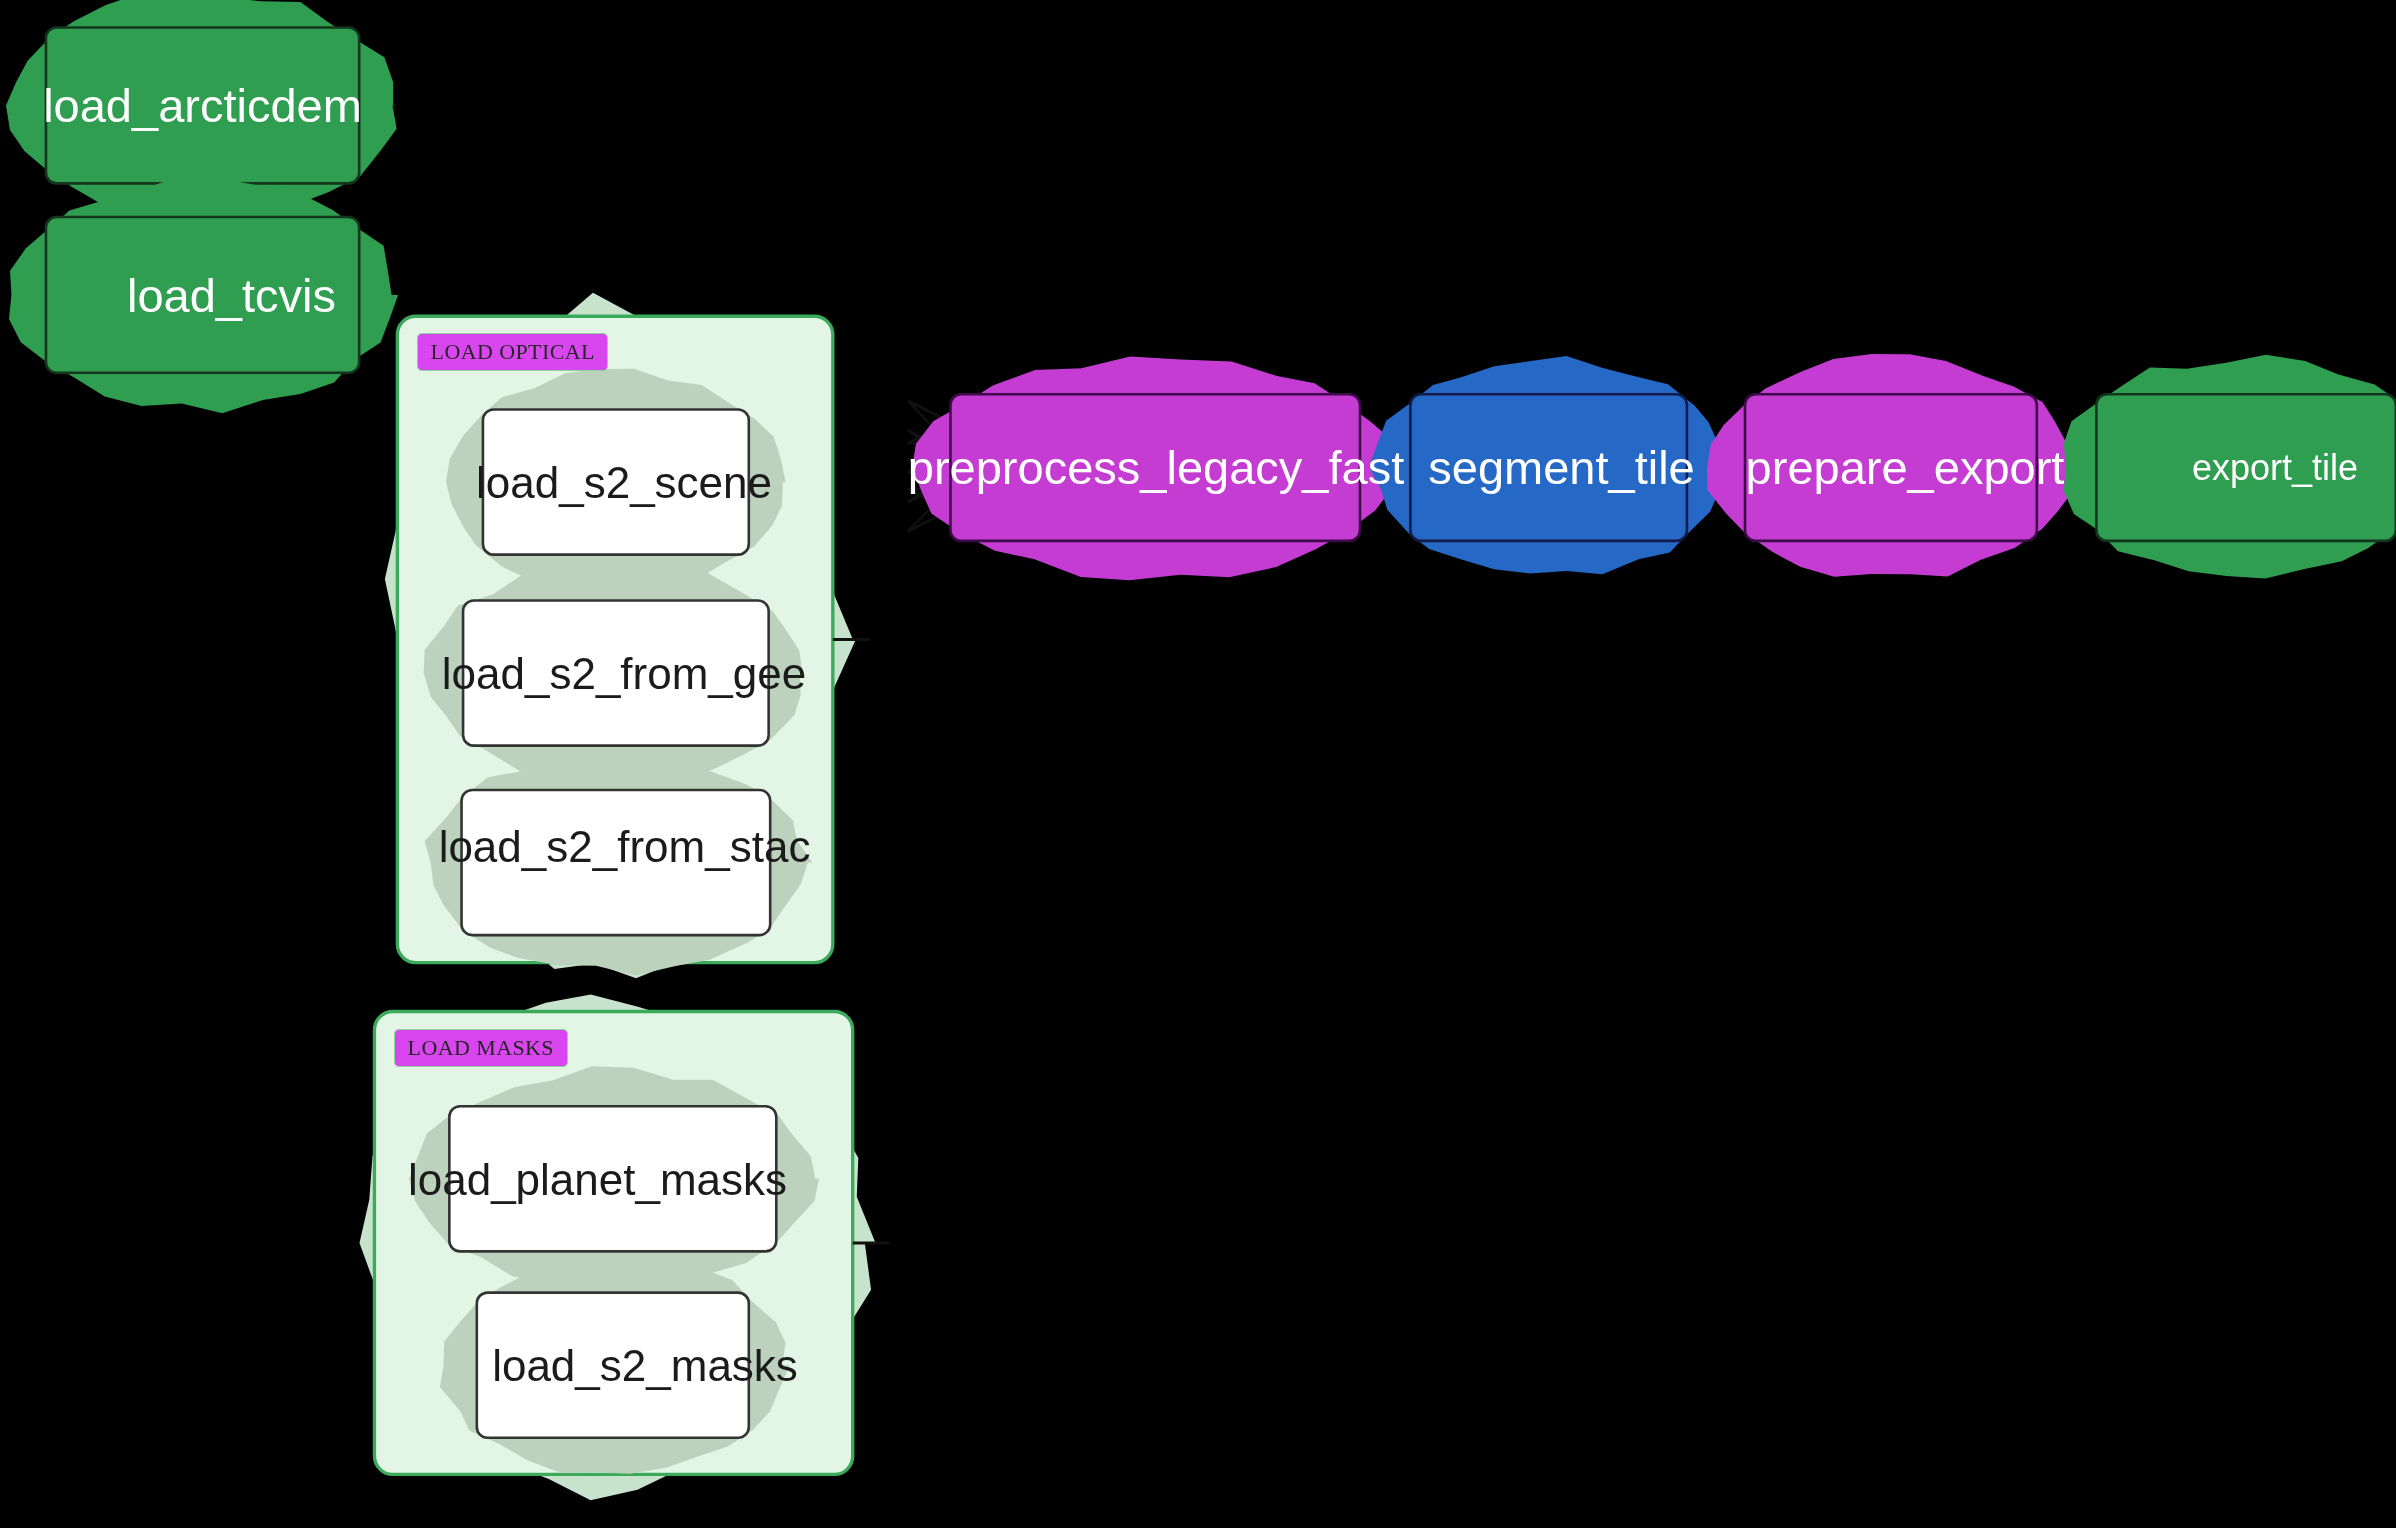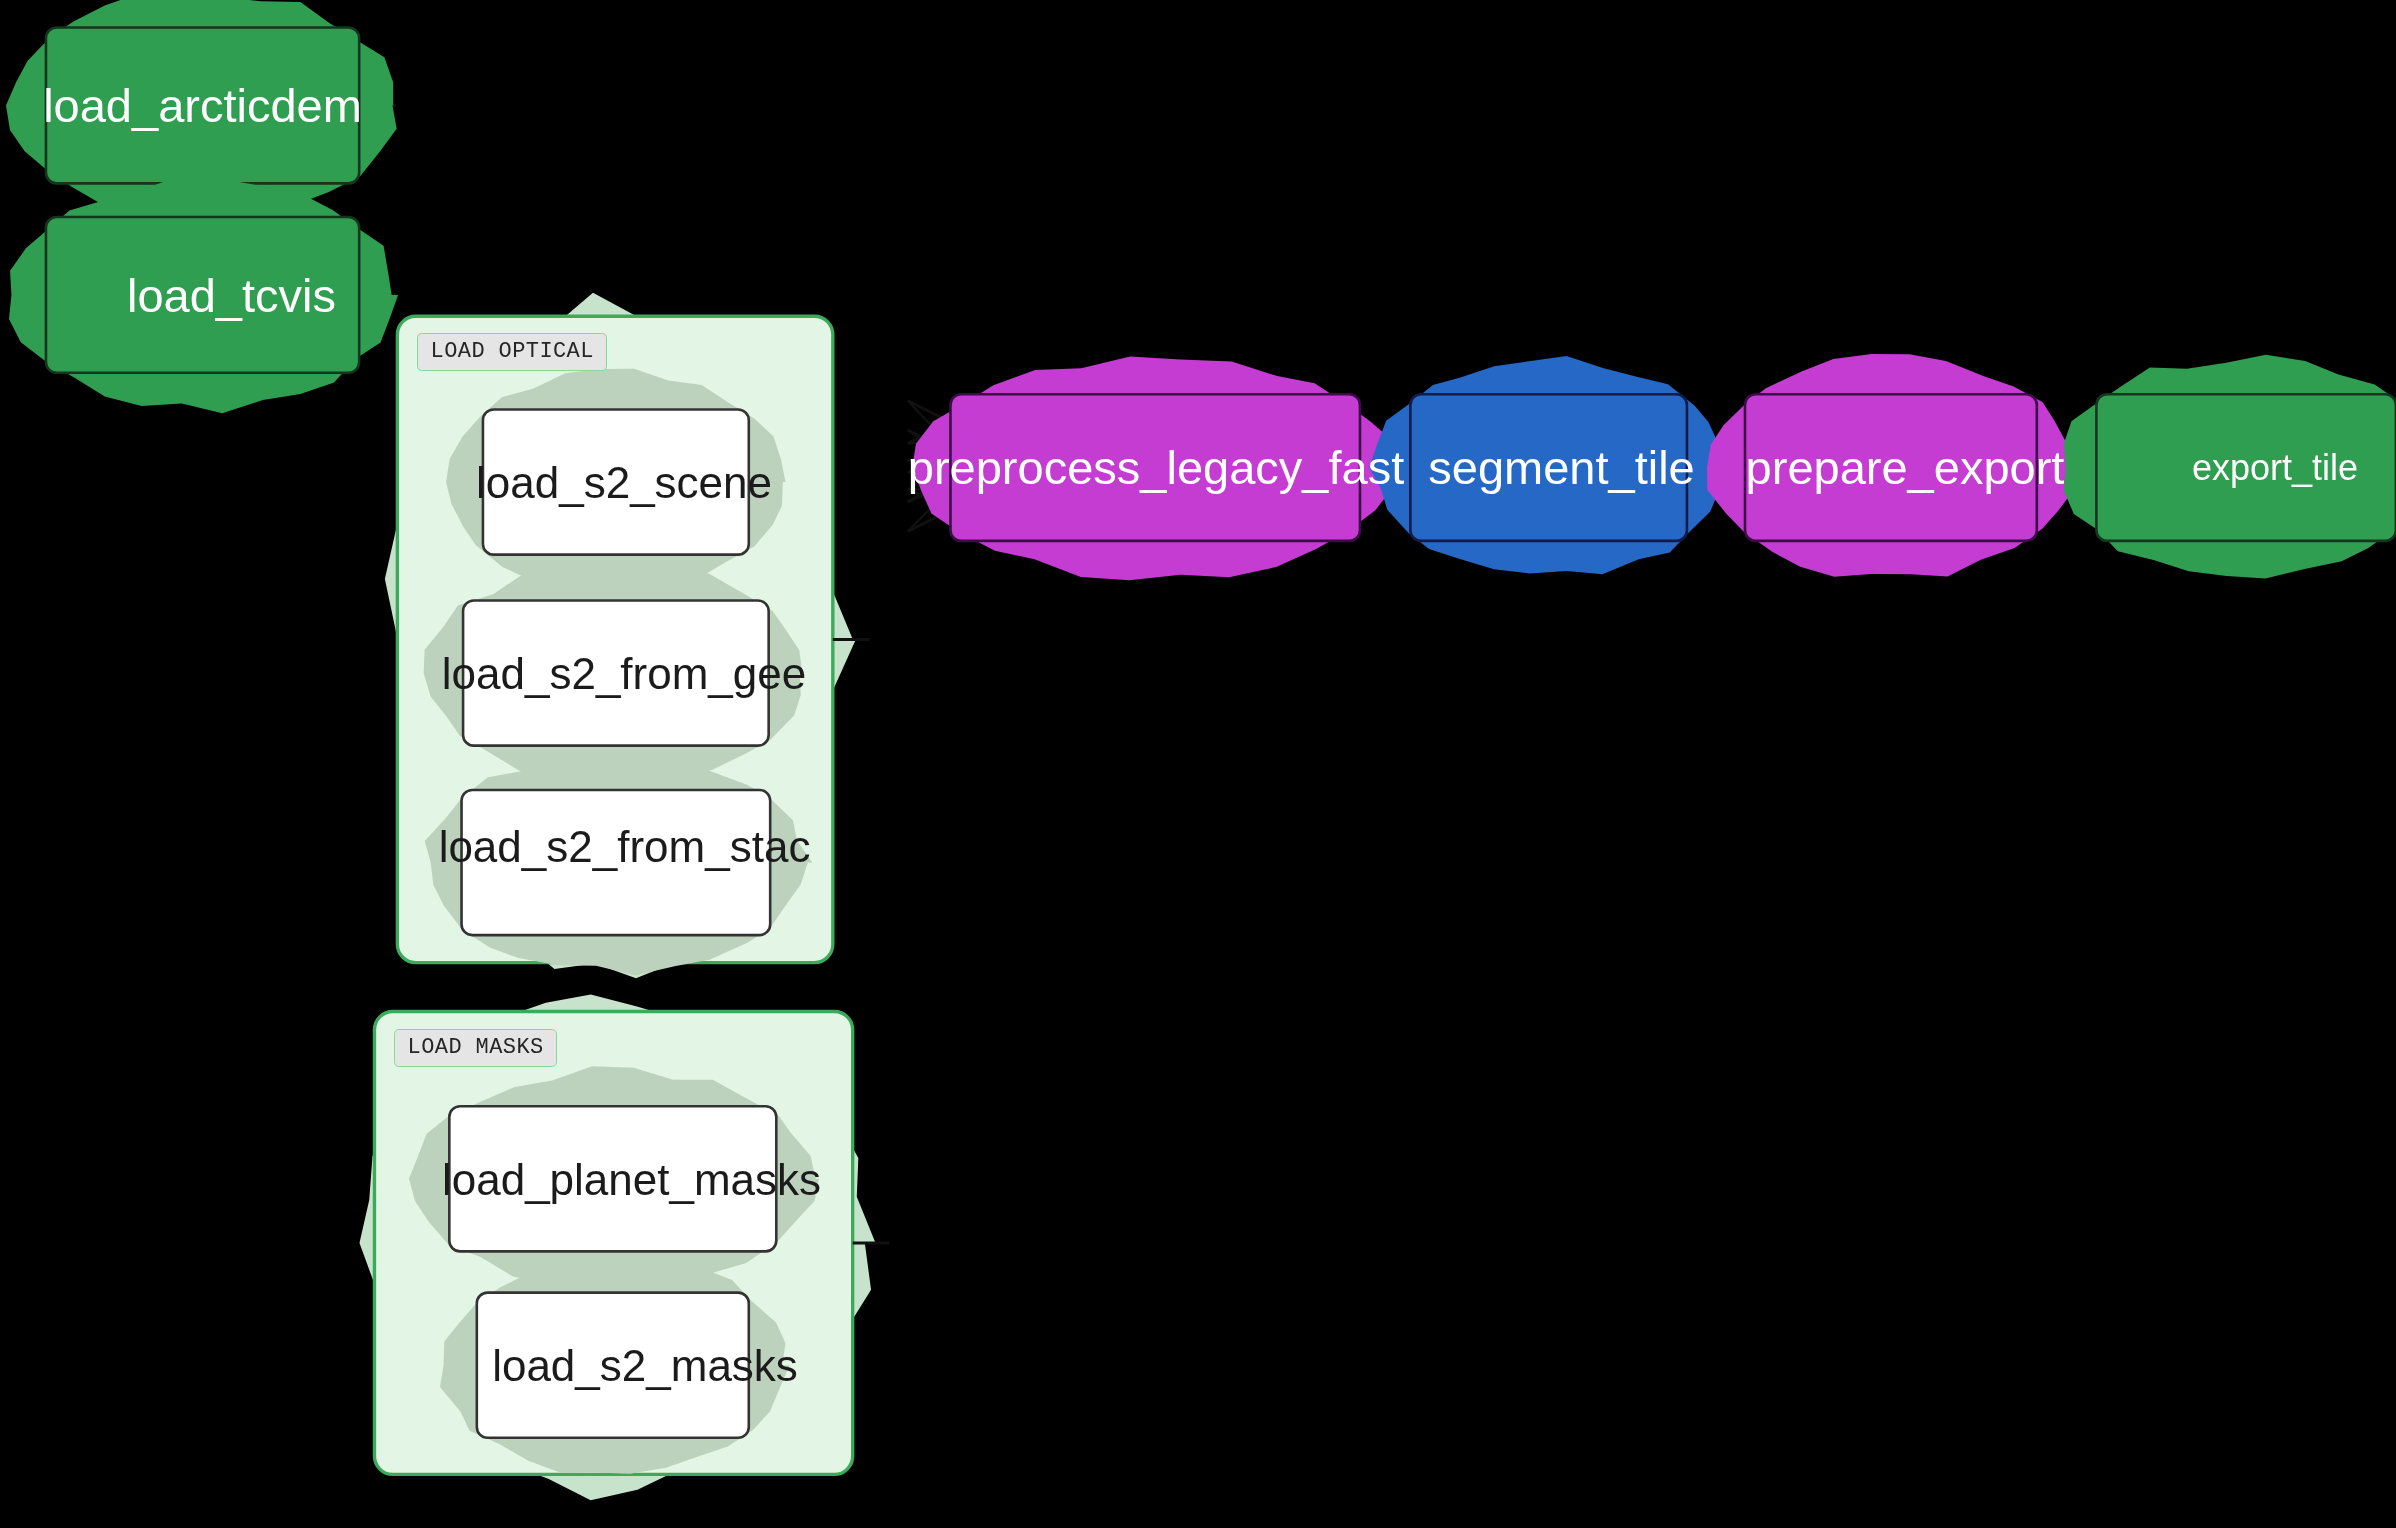--- a/index.html
+++ b/index.html
@@ -16,29 +16,29 @@
     white-space:nowrap;
     pointer-events:none;
     font-family:Liberation Sans, sans-serif;
   }
   .nlabel.light{color:#ffffff;}
   .nlabel.dark{color:#1b1b1b;margin-left:8px;}
 
   
   .sglabel{
     position:absolute;
-    background:#e5e5e5;
+    background:#d946ef;
     border:1.5px solid #8ad79a;
     border-radius:4.8px;
     color:#262626;
     font-size:22px;
     letter-spacing:0.4px;
     padding:6.8px 12.6px 7.7px 12.6px;
     line-height:1;
-    font-family:Liberation Mono, monospace;
+    font-family:Liberation Serif, serif;
     white-space:nowrap;
   }
 </style>
 </head>
 <body>
 
 <div id="stage">
   <svg id="svgroot" viewBox="0 0 2482 1583" xmlns="http://www.w3.org/2000/svg">
     <defs>
       <marker id="ah" viewBox="0 0 12 12" refX="11" refY="6" markerWidth="13" markerHeight="13" orient="auto-start-reverse">
@@ -137,21 +137,21 @@
       </g>
   </svg>
   <div id="overlay">
       <div class="sglabel" style="left: 417px; top: 333px;">LOAD OPTICAL</div>
       <div class="sglabel" style="left: 394px; top: 1029px;">LOAD MASKS</div>
       <div class="nlabel light" style="left: 46px; top: 27.5px; width: 313px; height: 156px; font-size: 47px;">load_arcticdem</div>
       <div class="nlabel light" style="left: 46px; top: 217px; width: 313px; height: 156px; font-size: 47px; padding-left: 29px;">load_tcvis</div>
       <div class="nlabel dark" style="left: 483px; top: 410px; width: 266px; height: 145px; font-size: 44px;">load_s2_scene</div>
       <div class="nlabel dark" style="left: 463px; top: 601px; width: 306px; height: 145px; font-size: 44px;">load_s2_from_gee</div>
       <div class="nlabel dark" style="left: 462px; top: 790px; width: 309px; height: 113px; font-size: 44px;">load_s2_from_stac</div>
-      <div class="nlabel dark" style="left: 460px; top: 1107px; width: 327px; height: 145px; font-size: 44px;">load_planet_masks</div>
+      <div class="nlabel dark" style="left: 426px; top: 1107px; width: 327px; height: 145px; font-size: 44px;">load_planet_masks</div>
       <div class="nlabel dark" style="left: 501px; top: 1293px; width: 272px; height: 145px; font-size: 44px;">load_s2_masks</div>
       <div class="nlabel light" style="left: 951px; top: 394px; width: 410px; height: 147px; font-size: 47px;">preprocess_legacy_fast</div>
       <div class="nlabel light" style="left: 1411px; top: 394px; width: 277px; height: 147px; font-size: 47px; padding-left: 12px;">segment_tile</div>
       <div class="nlabel light" style="left: 1745px; top: 394px; width: 320px; height: 147px; font-size: 47px;">prepare_export</div>
       <div class="nlabel light" style="left: 2097px; top: 394px; width: 260px; height: 147px; font-size: 36px; padding-left: 48px;">export_tile</div>
     </div>
 </div>
 
 
 </body></html>

